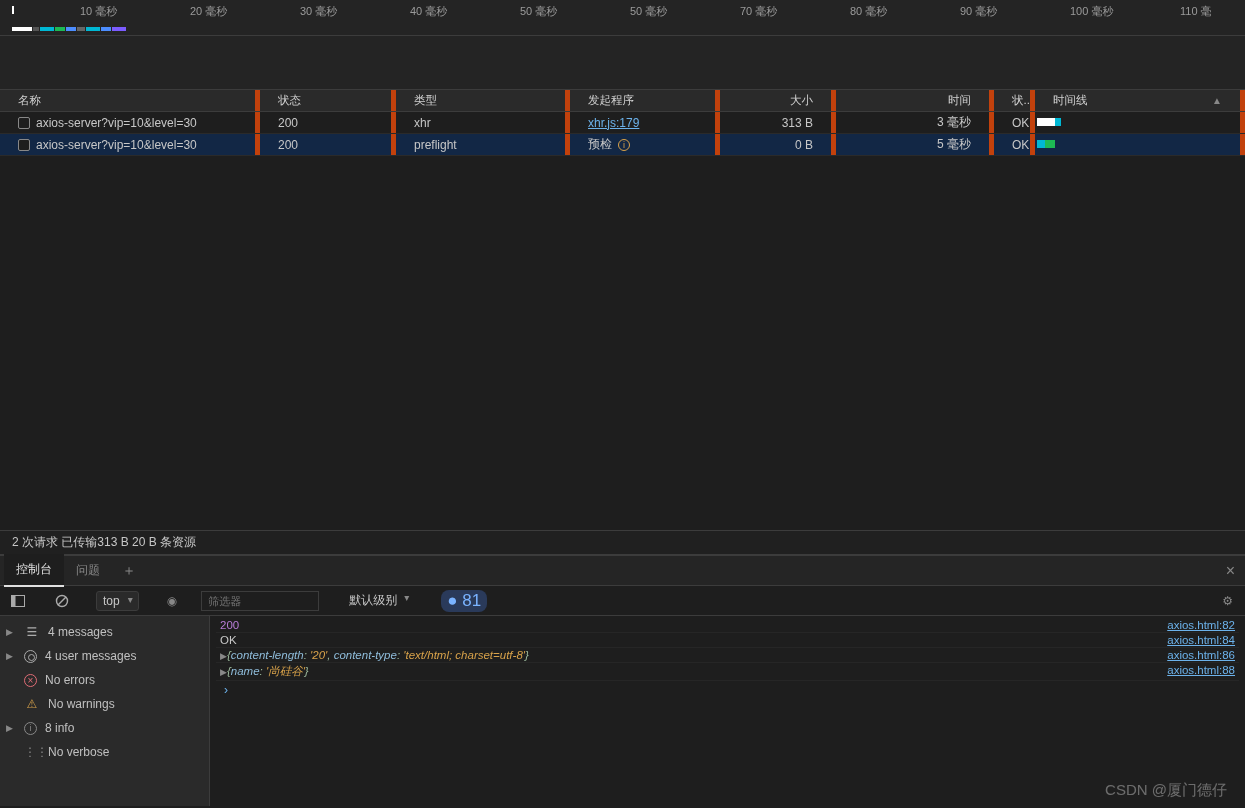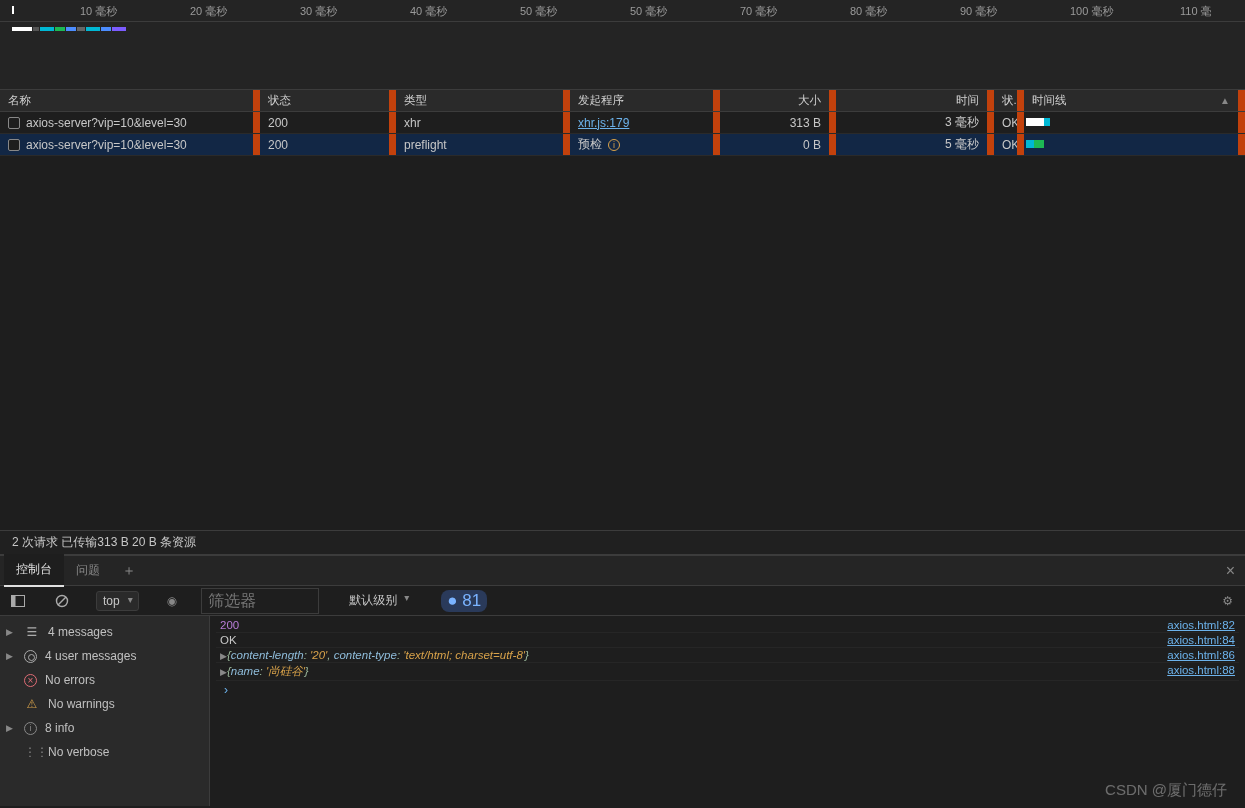--- a/index.html
+++ b/index.html
@@ -1,36 +1,36 @@
 <!DOCTYPE html>
 <html><head>
 <meta charset="utf-8">
 <style>
   * { box-sizing: border-box; margin: 0; padding: 0; font-family: "Segoe UI", Arial, sans-serif; }
   body { background: #1e1e1e; color: #c7c7c7; width: 1245px; height: 808px; overflow: hidden; font-size: 12px; }
   .timeline-bar { height: 90px; border-bottom: 1px solid #3c3c3c; position: relative; background: #242424; }
-  .timeline-ticks { display: flex; position: relative; height: 22px; border-bottom: 1px solid #3c3c3c; }
+  .timeline-ticks { display: flex; position: relative; height: 36px; border-bottom: 1px solid #3c3c3c; }
   .tick { position: absolute; top: 4px; font-size: 11px; color: #9a9a9a; white-space: nowrap; }
   .overview-strip { position: absolute; top: 24px; left: 12px; height: 10px; display: flex; align-items: center; }
   .ov-seg { height: 4px; }
   .ov-white { background:#fff; width:20px; }
   .ov-dgrey { background:#555; width:6px; margin-left:1px; }
   .ov-cyan { background:#00b8d4; width:14px; margin-left:1px; }
   .ov-green{ background:#1db954; width:10px; margin-left:1px; }
   .ov-blue { background:#4c8dff; width:10px; margin-left:1px; }
   .ov-grey2{ background:#666; width:8px; margin-left:1px; }
   .ov-purple{ background:#7c5cff; width:14px; margin-left:1px; }
   .ov-marker{ position:absolute; top:6px; left:12px; width:2px; height:8px; background:#fff; }
 
   .network-table { height: 440px; background:#1e1e1e; display:flex; flex-direction:column; }
   .nt-header, .nt-row { display:flex; align-items:center; height:22px; }
   .nt-header { background:#2a2a2a; border-bottom:1px solid #3c3c3c; font-size:11.5px; color:#d0d0d0; }
   .nt-row { border-bottom:1px solid #2a2a2a; }
   .nt-row.sel { background:#122745; }
-  .nt-cell { padding:0 8px; border-right:7px solid #c2410c; overflow:hidden; text-overflow:ellipsis; white-space:nowrap; display:flex; align-items:center; height:100%; }
+  .nt-cell { padding:0 18px; border-right:5px solid #c2410c; overflow:hidden; text-overflow:ellipsis; white-space:nowrap; display:flex; align-items:center; height:100%; }
   .col-name { width:260px; }
   .col-status{ width:136px; }
   .col-type { width:174px; }
   .col-init { width:150px; }
   .col-size { width:116px; justify-content:flex-end; }
   .col-time { width:158px; justify-content:flex-end; }
   .col-st2  { width:30px; }
   .col-wf   { flex:1; position:relative; }
   .sort-ind { color:#888; font-size:10px; margin-left:4px; }
   .link { color:#6cb2eb; text-decoration:underline; cursor:pointer; }
@@ -47,21 +47,21 @@
   .dtab { padding:7px 12px; font-size:12px; color:#888; cursor:pointer; }
   .dtab.active { color:#e0e0e0; border-bottom:2px solid #e0e0e0; background:#1e1e1e; }
   .dtab-plus { padding:7px 10px; color:#888; cursor:pointer; font-size:14px; }
   .close-x { position:absolute; right:10px; top:6px; color:#888; cursor:pointer; font-size:16px; }
 
   .console-toolbar { height:30px; display:flex; align-items:center; gap:24px; padding:0 8px; border-bottom:1px solid #3c3c3c; }
   .tb-btn { width:20px; height:20px; display:flex; align-items:center; justify-content:center; color:#aaa; cursor:pointer; border-radius:3px; }
   .ctx-select { background:#2a2a2a; border:1px solid #3c3c3c; color:#c7c7c7; padding:2px 18px 2px 6px; border-radius:3px; position:relative; cursor:pointer; }
   .ctx-select::after{ content:"▾"; position:absolute; right:5px; top:2px; font-size:10px; color:#888; }
   .eye-icon{ color:#888; margin-left:4px; }
-  .filter-input { background:#1e1e1e; border:1px solid #3c3c3c; color:#c7c7c7; padding:3px 6px; width:118px; font-size:16px; }
+  .filter-input { background:#1e1e1e; border:1px solid #3c3c3c; color:#c7c7c7; padding:3px 6px; width:118px; font-size:11px; }
   .level-select{ background:transparent; border:none; color:#c7c7c7; padding:2px 14px 2px 6px; cursor:pointer; position:relative; }
   .level-select::after{ content:"▾"; position:absolute; right:2px; top:2px; font-size:10px; color:#888; }
   .badge { background:#2a3a5a; color:#7ab3ff; border-radius:8px; padding:1px 6px; font-size:17px; margin-left:6px; }
   .gear { position:absolute; right:12px; color:#888; cursor:pointer; }
 
   .console-body { flex:1; display:flex; }
   .sidebar { width:210px; background:#2a2a2a; border-right:1px solid #3c3c3c; padding:4px 0; }
   .sb-row { display:flex; align-items:center; height:24px; padding:0 6px; gap:8px; color:#c0c0c0; cursor:pointer; }
   .sb-arrow{ width:10px; color:#888; font-size:9px; }
   .sb-icon { width:16px; text-align:center; }

